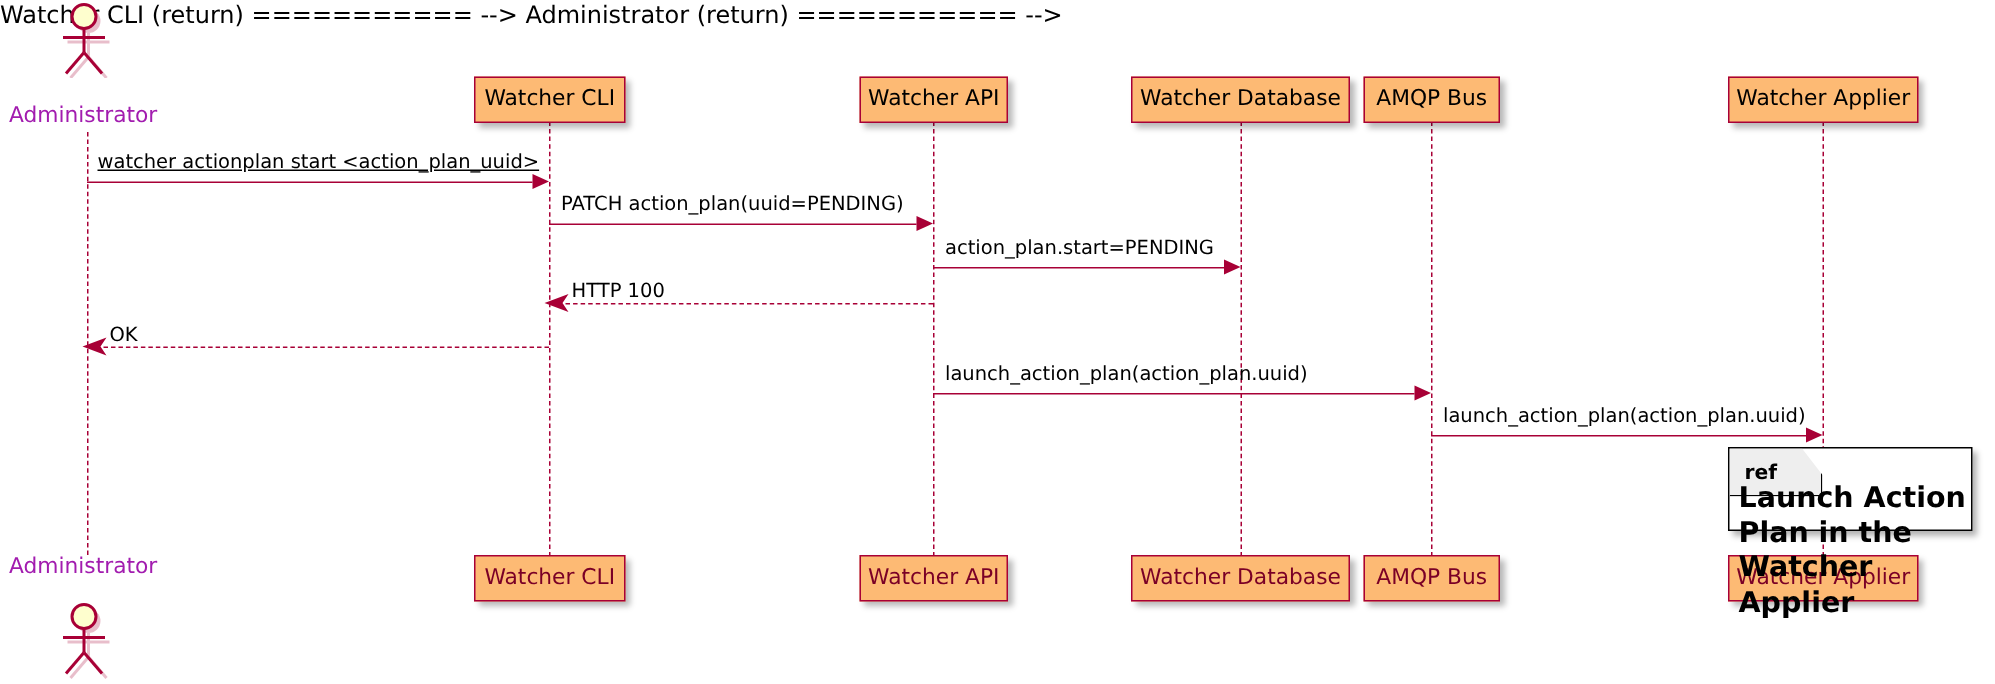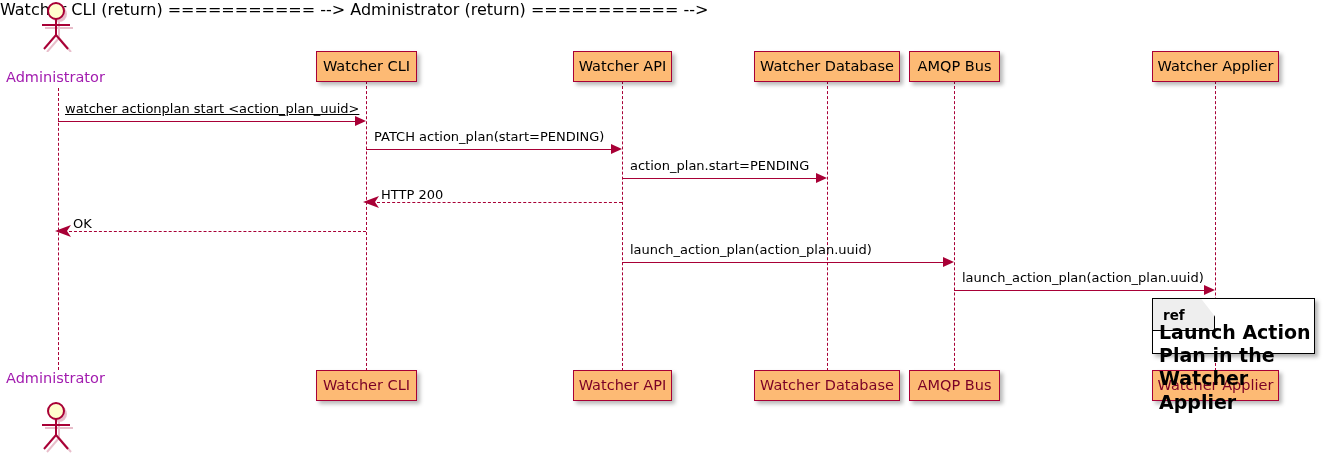--- a/index.html
+++ b/index.html
@@ -179,31 +179,31 @@
   <div class="participant bottom" style="left:754px;  top:370px; width:146px; height:31px;">Watcher Database</div>
   <div class="participant bottom" style="left:909px;  top:370px; width:91px;  height:31px;">AMQP Bus</div>
   <div class="participant bottom" style="left:1152px; top:370px; width:127px; height:31px;">Watcher Applier</div>
 
   
   <div class="msg-label" style="left:65px; top:102px;text-decoration:underline;">watcher actionplan start &lt;action_plan_uuid&gt;</div>
   <div class="msg-line" style="left:58px; top:121px; width:297px;"></div>
   <div class="arrowhead solid-right" style="left:355px; top:115.5px;"></div>
 
   
-  <div class="msg-label" style="left:374px; top:130px;">PATCH action_plan(start=PENDING)</div>
+  <div class="msg-label" style="left:374px; top:130px;">PATCH action_plan(uuid=PENDING)</div>
   <div class="msg-line" style="left:366px; top:149px; width:245px;"></div>
   <div class="arrowhead solid-right" style="left:611px; top:143.5px;"></div>
 
   
   <div class="msg-label" style="left:630px; top:159px;">action_plan.start=PENDING</div>
   <div class="msg-line" style="left:622px; top:178px; width:194px;"></div>
   <div class="arrowhead solid-right" style="left:816px; top:172.5px;"></div>
 
    Watcher CLI (return) =========== --&gt;
-  <div class="msg-label" style="left:381px; top:188px;">HTTP 200</div>
+  <div class="msg-label" style="left:381px; top:188px;">HTTP 100</div>
   <div class="msg-line ret" style="left:377px; top:202px; width:245px;"></div>
   <svg style="position:absolute; left:362px; top:195px;" width="20" height="15" aria-hidden="true">
     <path d="M1,7 L17,1 L13,7 L17,13 Z" fill="#A80036"></path>
   </svg>
 
    Administrator (return) =========== --&gt;
   <div class="msg-label" style="left:73px; top:217px;">OK</div>
   <div class="msg-line ret" style="left:69px; top:231px; width:297px;"></div>
   <svg style="position:absolute; left:54px; top:224px;" width="20" height="15" aria-hidden="true">
     <path d="M1,7 L17,1 L13,7 L17,13 Z" fill="#A80036"></path>

